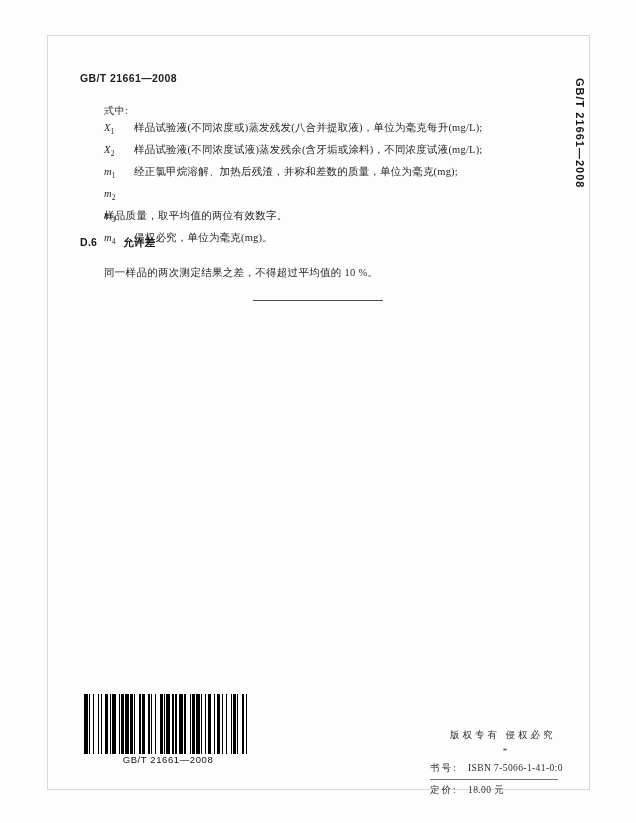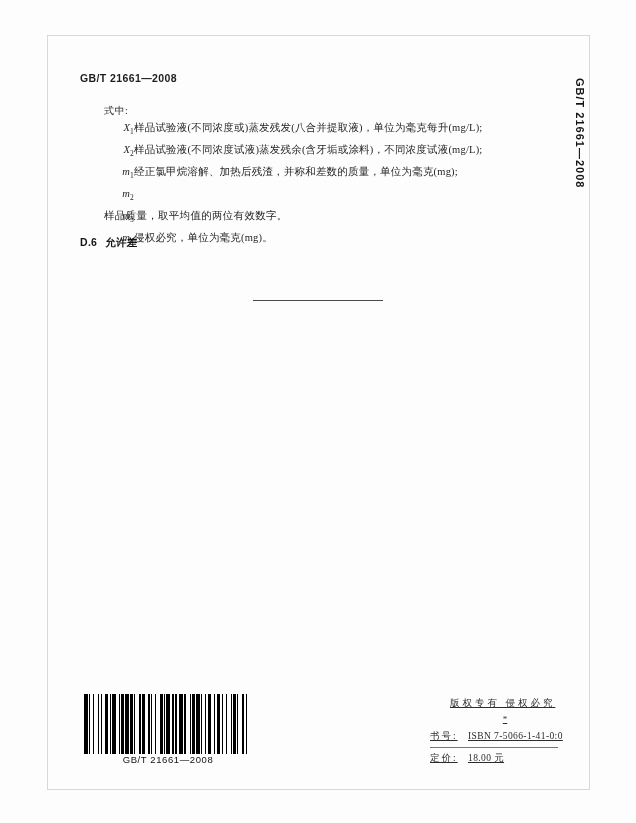--- a/index.html
+++ b/index.html
@@ -75,21 +75,20 @@
     font-size: 10.5px;
     line-height: 15px;
     color: #262626;
     letter-spacing: 0.2px;
   }
   .sym-key {
     width: 30px;
     flex: 0 0 30px;
     font-style: italic;
     font-family: "Liberation Serif", serif;
-    text-align: right;
   }
   .sym-key sub {
     font-size: 7.5px;
     font-style: normal;
   }
   .sym-text {
     flex: 1 1 auto;
     white-space: nowrap;
     overflow: hidden;
   }
@@ -105,21 +104,21 @@
     position: absolute;
     left: 80px;
     top: 236px;
     font-family: "Liberation Sans", sans-serif;
     font-size: 10.5px;
     font-weight: 700;
     color: #141414;
     letter-spacing: 0.3px;
   }
   .section-head .sec-num {
-    margin-right: 8px;
+    margin-right: 26px;
     text-align: center;
   }
   .section-body {
     position: absolute;
     left: 104px;
     top: 266px;
     font-size: 10.5px;
     color: #262626;
     letter-spacing: 0.3px;
   }
@@ -157,26 +156,25 @@
     width: 168px;
     text-align: center;
     font-family: "Liberation Sans", sans-serif;
     font-size: 9.5px;
     letter-spacing: 0.6px;
     color: #111;
   }
   .colophon {
     position: absolute;
     left: 430px;
-    top: 696px;
+    top: 728px;
     width: 150px;
     font-size: 9.5px;
     color: #2c2c2c;
     line-height: 15px;
-    text-decoration: underline;
   }
   .colophon .pub-line {
     letter-spacing: 3px;
     margin-left: 20px;
     white-space: nowrap;
   }
   .colophon .star {
     text-align: center;
     margin: 1px 0 2px 0;
     font-size: 9px;
@@ -238,20 +236,21 @@
       <span class="sym-text">侵权必究，单位为毫克(mg)。</span>
     </div>
   </div>
 
   <div class="note-line">样品质量，取平均值的两位有效数字。</div>
 
   <div class="section-head">
     <span class="sec-num">D.6</span><span>允许差</span>
   </div>
 
+  <div class="section-body">同一样品的两次测定结果之差，不得超过平均值的 10 %。</div>
 
   <div class="rule"></div>
 
   <div class="barcode">
     <div class="barcode-bars">
         <i style="width: 3.88px;"></i>
         <i style="width: 1.29px; background: transparent;"></i>
         <i style="width: 1.29px;"></i>
         <i style="width: 2.58px; background: transparent;"></i>
         <i style="width: 1.29px;"></i>

